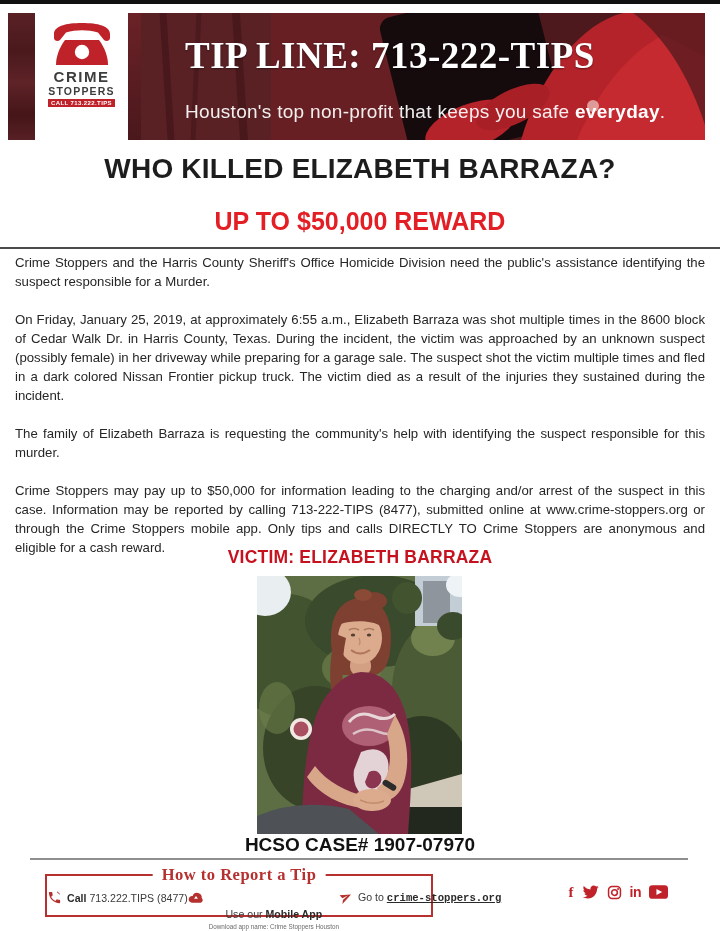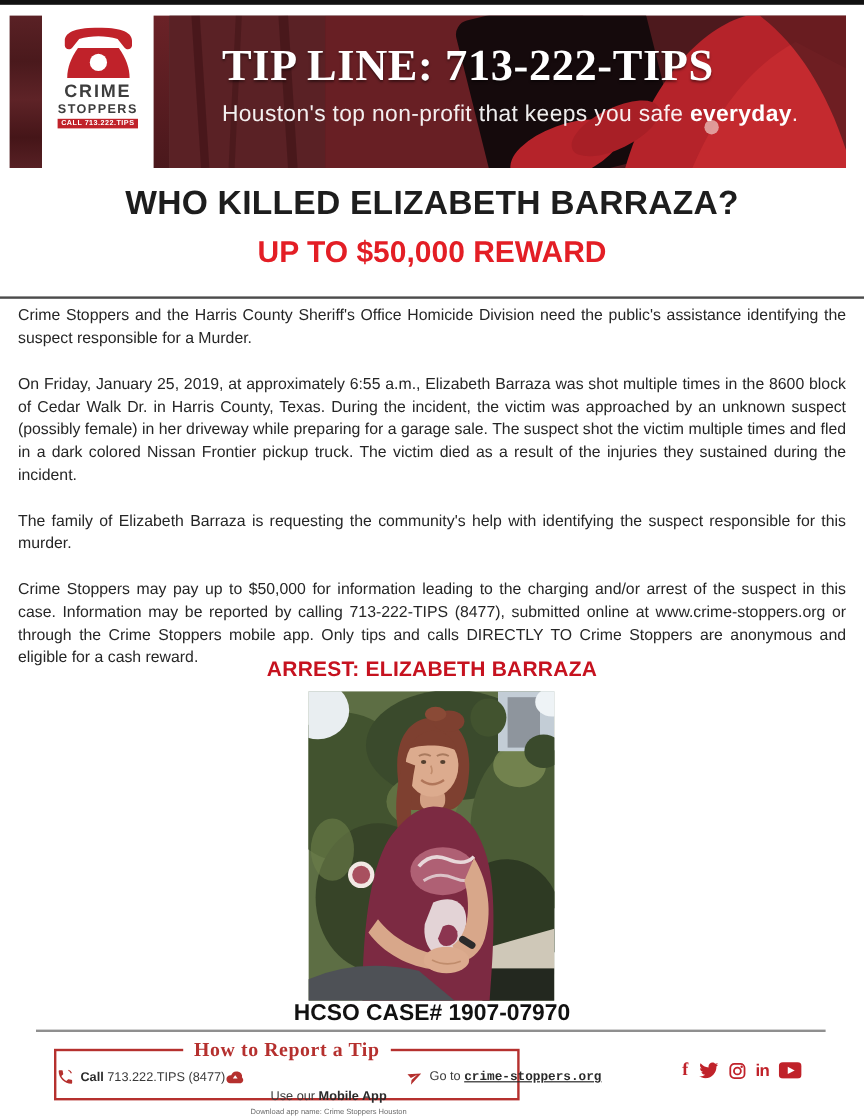--- a/index.html
+++ b/index.html
@@ -17,27 +17,27 @@
   .logo-box { width:93px; height:100%; background:#fff; display:flex; flex-direction:column; align-items:center; padding-top:10px; }
   .logo-phone { width:62px; height:44px; }
   .logo-line1 { font-size:15px; font-weight:bold; color:#3d3d3d; letter-spacing:1.5px; line-height:16px; margin-top:2px; }
   .logo-line2 { font-size:10.5px; font-weight:bold; color:#3d3d3d; letter-spacing:1.2px; line-height:12px; }
   .logo-tag { margin-top:2px; background:#c0222a; color:#fff; font-size:6px; font-weight:bold; padding:1px 3px; letter-spacing:.4px; }
   .banner-divider { width:13px; height:100%; background:linear-gradient(180deg,#6b2227,#4a181c); }
   .banner-main { position:relative; flex:1; height:100%; overflow:hidden; background:#4d191d;text-decoration:underline; }
   .banner-art { position:absolute; inset:0; width:100%; height:100%; }
   .banner-text { position:absolute; left:44px; top:22px; }
   .tip-line { font-family:"Liberation Serif", serif; font-weight:bold; color:#fff; font-size:37px; letter-spacing:.5px; line-height:42px; text-shadow:0 1px 2px rgba(0,0,0,.45); }
-  .banner-sub { margin-top:8px; font-size:19px; color:rgba(255,255,255,.93); letter-spacing:.3px; }
+  .banner-sub { margin-top:24px; font-size:19px; color:rgba(255,255,255,.93); letter-spacing:.3px; }
   .banner-sub b { font-weight:bold; color:#fff; }
 
   
   .headline { position:absolute; top:152px; left:0; width:720px; text-align:center; }
   .main-title { font-size:28px; font-weight:bold; color:#1d1d1d; letter-spacing:.2px; line-height:34px; }
-  .reward { margin-top:9px; font-size:25px; font-weight:bold; color:#e31e25; line-height:30px; }
+  .reward { margin-top:20px; font-size:25px; font-weight:bold; color:#e31e25; line-height:30px; }
   .subline { margin-top:4px; font-size:12.6px; font-weight:bold; color:#1d1d1d; line-height:16px; }
   .rule-full { position:absolute; top:247px; left:0; width:720px; border:0; border-top:2px solid #4b4b4b; }
 
   
   .body-text { position:absolute; top:253px; left:15px; width:690px; font-size:13.2px; line-height:19px; text-align:justify; color:#262626; }
   .body-text p + p { margin-top:19px; }
 
   
   .victim-label { position:absolute; top:547px; left:0; width:720px; text-align:center; font-size:17.5px; font-weight:bold; color:#c6121f; letter-spacing:.2px; }
   .photo-wrap { position:absolute; top:576px; left:257px; width:205px; height:258px; }
@@ -118,21 +118,21 @@
   </section>
   <hr class="rule-full">
 
   <section class="body-text">
     <p>Crime Stoppers and the Harris County Sheriff's Office Homicide Division need the public's assistance identifying the suspect responsible for a Murder.</p>
     <p>On Friday, January 25, 2019, at approximately 6:55 a.m., Elizabeth Barraza was shot multiple times in the 8600 block of Cedar Walk Dr. in Harris County, Texas. During the incident, the victim was approached by an unknown suspect (possibly female) in her driveway while preparing for a garage sale. The suspect shot the victim multiple times and fled in a dark colored Nissan Frontier pickup truck. The victim died as a result of the injuries they sustained during the incident.</p>
     <p>The family of Elizabeth Barraza is requesting the community's help with identifying the suspect responsible for this murder.</p>
     <p>Crime Stoppers may pay up to $50,000 for information leading to the charging and/or arrest of the suspect in this case. Information may be reported by calling 713-222-TIPS (8477), submitted online at www.crime-stoppers.org or through the Crime Stoppers mobile app. Only tips and calls DIRECTLY TO Crime Stoppers are anonymous and eligible for a cash reward.</p>
   </section>
 
-  <div class="victim-label">ARREST: ELIZABETH BARRAZA</div>
+  <div class="victim-label">VICTIM: ELIZABETH BARRAZA</div>
 
   <div class="photo-wrap">
     <svg width="205" height="258" viewBox="0 0 205 258">
 
       <rect width="205" height="258" fill="#5d6e44"></rect>
       <ellipse cx="30" cy="80" rx="55" ry="62" fill="#42532f"></ellipse>
       <ellipse cx="120" cy="45" rx="72" ry="46" fill="#3a4a2c"></ellipse>
       <ellipse cx="185" cy="115" rx="50" ry="72" fill="#4a5b35"></ellipse>
       <ellipse cx="58" cy="172" rx="52" ry="62" fill="#374428"></ellipse>
       <ellipse cx="165" cy="192" rx="46" ry="52" fill="#2e3a23"></ellipse>

